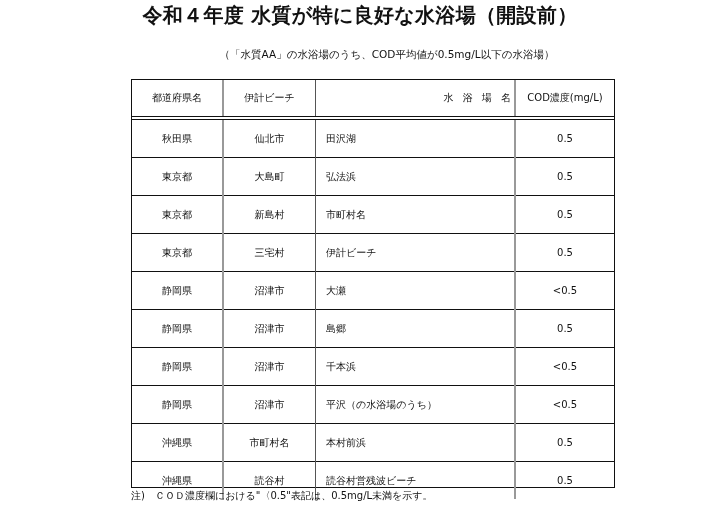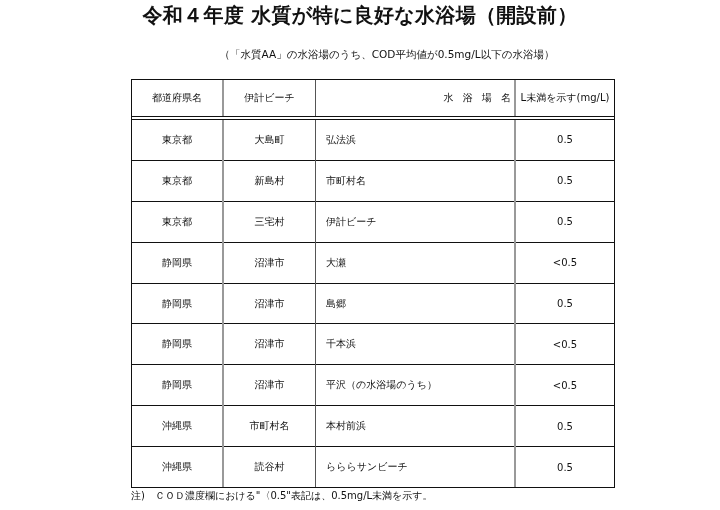--- a/index.html
+++ b/index.html
@@ -89,24 +89,30 @@
 <div class="title">令和４年度  水質が特に良好な水浴場（開設前）</div>
 <div class="subtitle">（「水質AA」の水浴場のうち、COD平均値が0.5mg/L以下の水浴場）</div>
 
 <div class="table-wrap">
   <table>
     <thead>
       <tr>
         <th class="col-pref">都道府県名</th>
         <th class="col-city">伊計ビーチ</th>
         <th class="col-beach">水 浴 場 名</th>
-        <th class="col-cod">L未満を示す(mg/L)</th>
+        <th class="col-cod">COD濃度(mg/L)</th>
       </tr>
     </thead>
     <tbody>
+      <tr class="first-row">
+        <td class="col-pref">秋田県</td>
+        <td class="col-city">仙北市</td>
+        <td class="col-beach">田沢湖</td>
+        <td class="col-cod">0.5</td>
+      </tr>
       <tr>
         <td class="col-pref">東京都</td>
         <td class="col-city">大島町</td>
         <td class="col-beach">弘法浜</td>
         <td class="col-cod">0.5</td>
       </tr>
       <tr>
         <td class="col-pref">東京都</td>
         <td class="col-city">新島村</td>
         <td class="col-beach">市町村名</td>
@@ -144,20 +150,20 @@
       </tr>
       <tr>
         <td class="col-pref">沖縄県</td>
         <td class="col-city">市町村名</td>
         <td class="col-beach">本村前浜</td>
         <td class="col-cod">0.5</td>
       </tr>
       <tr>
         <td class="col-pref">沖縄県</td>
         <td class="col-city">読谷村</td>
-        <td class="col-beach">らららサンビーチ</td>
+        <td class="col-beach">読谷村営残波ビーチ</td>
         <td class="col-cod">0.5</td>
       </tr>
     </tbody>
   </table>
 </div>
 
 <div class="footnote">注)　ＣＯＤ濃度欄における"〈0.5"表記は、0.5mg/L未満を示す。</div>
 
 </body></html>

